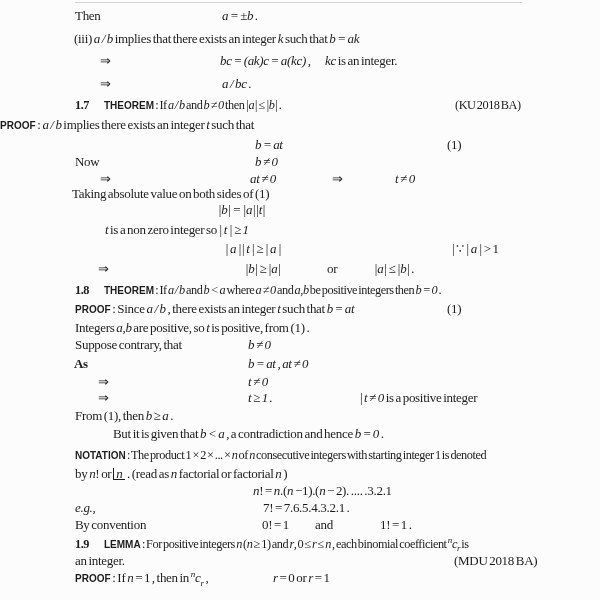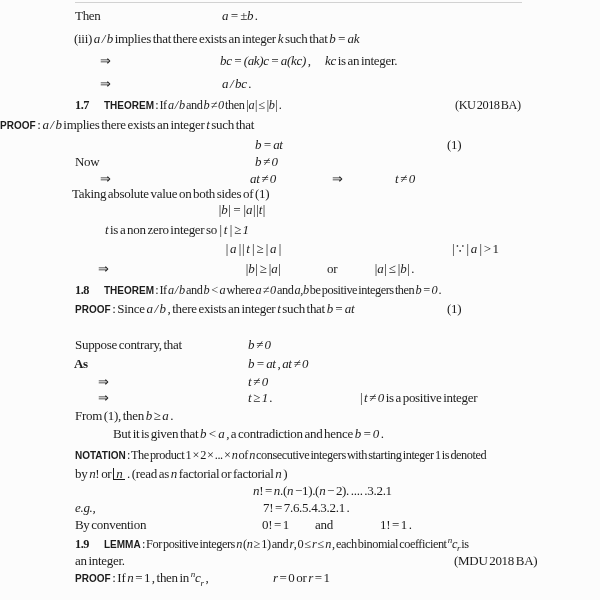--- a/index.html
+++ b/index.html
@@ -100,20 +100,21 @@
       <span class="seg t abs" style="left: 452px;"><span class="seg t">| ∵ </span><span class="seg m">| a |</span><span class="seg t"> &gt; 1</span></span>
     </div>
     <div class="line" style="top: 261px;">
       <span class="seg t abs" style="left: 98px;">⇒</span>
       <span class="seg m abs" style="left: 245px;">|b| ≥ |a|</span>
       <span class="seg t abs" style="left: 327px;">or</span>
       <span class="seg m abs" style="left: 374px;">|a| ≤ |b| .</span>
     </div>
     <div class="line sm" style="top: 282px; padding-left: 104px;"><span class="seg bn abs" style="left: 75px;">1.8</span><span class="seg bs">THEOREM</span><span class="seg t"> : If </span><span class="seg m">a / b</span><span class="seg t"> and </span><span class="seg m">b &lt; a</span><span class="seg t"> where </span><span class="seg m">a ≠ 0</span><span class="seg t"> and </span><span class="seg m">a,b</span><span class="seg t"> be positive integers then </span><span class="seg m">b = 0</span><span class="seg t"> .</span></div>
     <div class="line" style="top: 301px; padding-left: 75px;"><span class="seg bs">PROOF</span><span class="seg t"> : Since </span><span class="seg m">a / b</span><span class="seg t"> , there exists an integer </span><span class="seg m">t</span><span class="seg t"> such that </span><span class="seg m">b = at</span><span class="seg t abs" style="left: 447px;">(1)</span></div>
+    <div class="line" style="top: 320px; padding-left: 75px;"><span class="seg t">Integers </span><span class="seg m">a,b</span><span class="seg t"> are positive, so </span><span class="seg m">t</span><span class="seg t"> is positive, from (1) .</span></div>
     <div class="line" style="top: 337px;">
       <span class="seg t abs" style="left: 75px;">Suppose contrary, that</span>
       <span class="seg m abs" style="left: 248px;">b ≠ 0</span>
     </div>
     <div class="line" style="top: 356px;">
       <span class="seg t abs" style="left: 74px; font-weight: bold;">As</span>
       <span class="seg t abs" style="left: 248px;"><span class="seg m">b = at</span><span class="seg t"> ,    </span><span class="seg m">at ≠ 0</span></span>
     </div>
     <div class="line" style="top: 374px;">
       <span class="seg t abs" style="left: 98px;">⇒</span>

